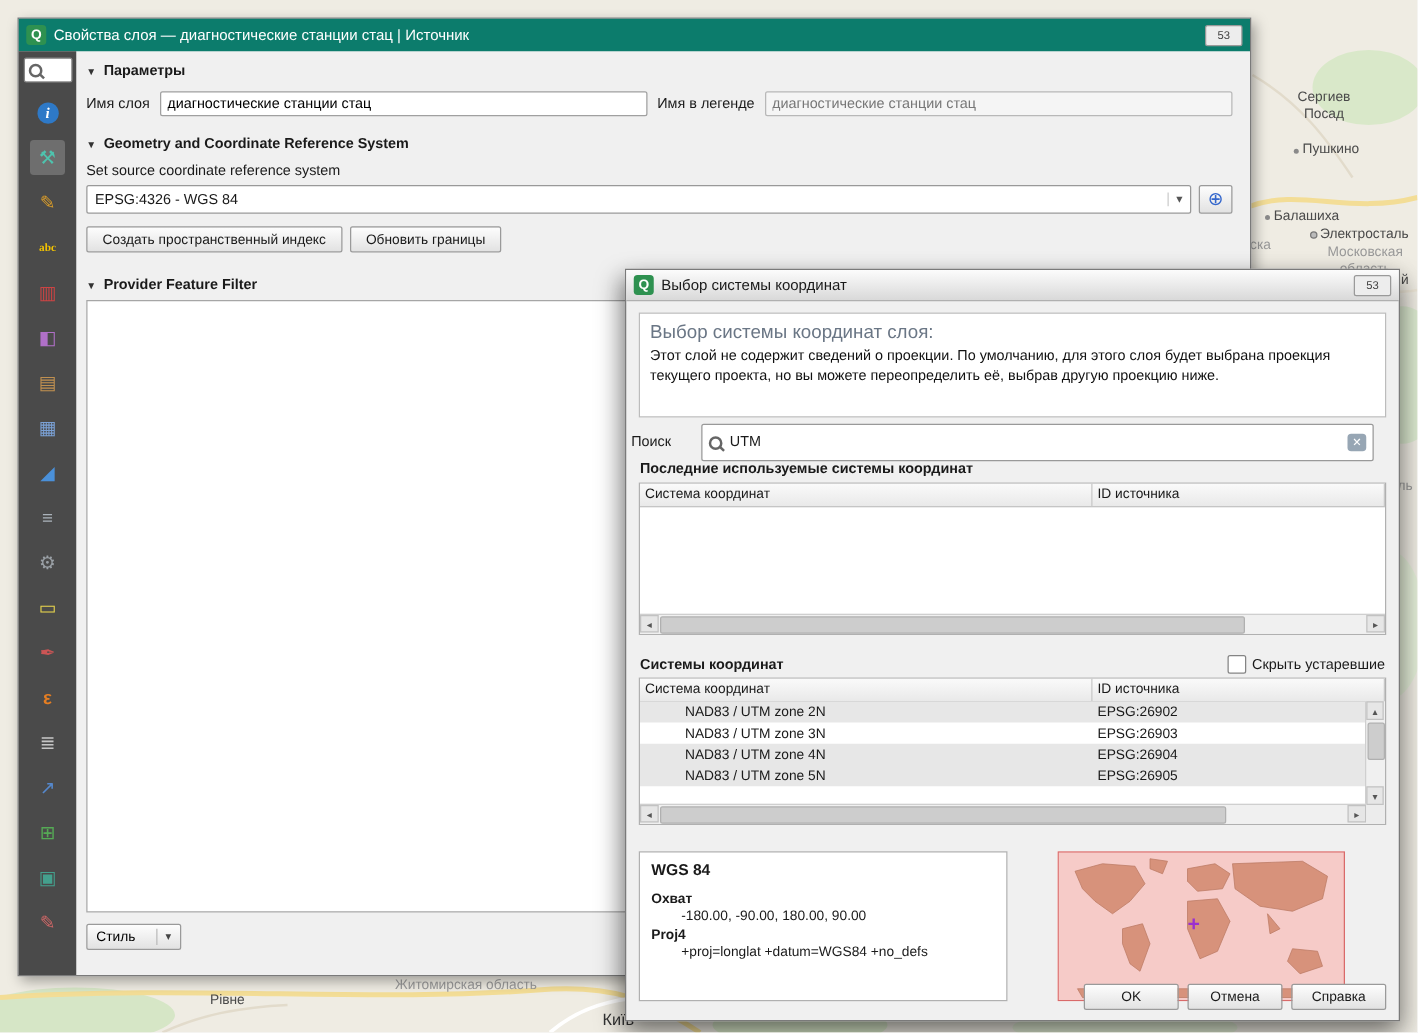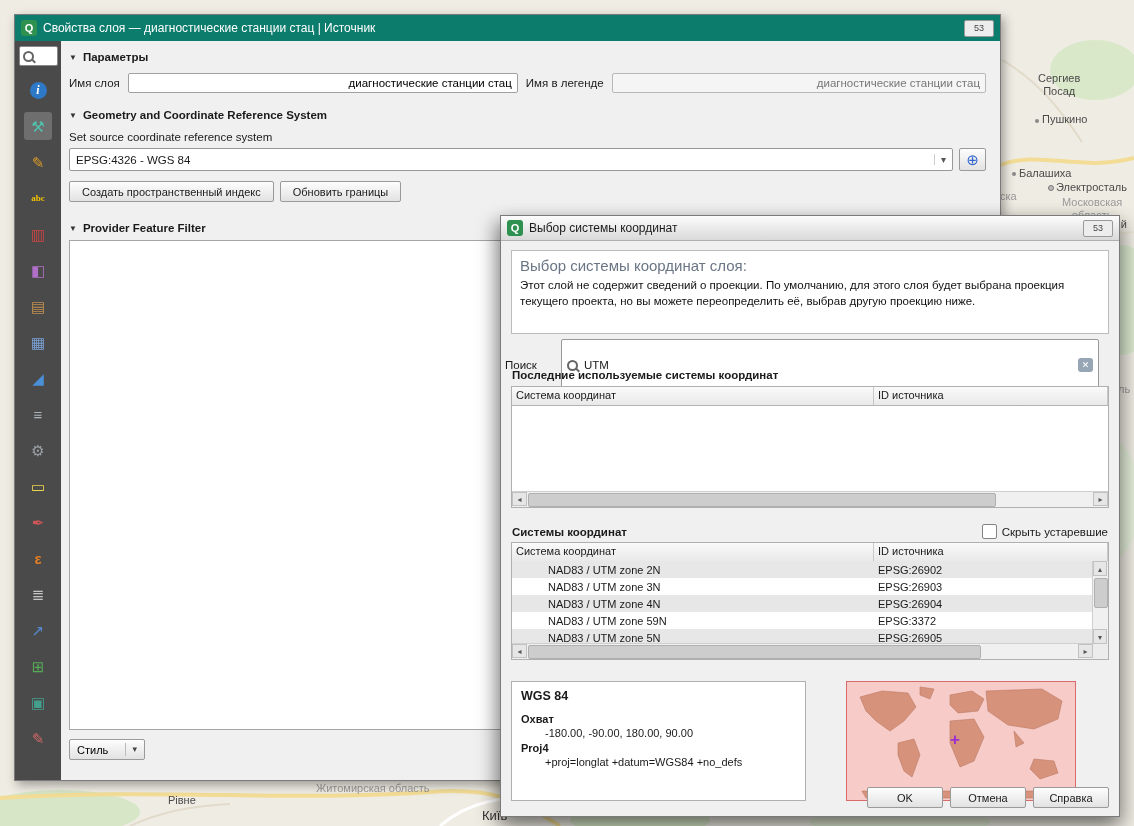--- a/index.html
+++ b/index.html
@@ -34,21 +34,21 @@
   .ig{font-size:15px;line-height:1;}
   .ig.round{width:17px;height:17px;border-radius:50%;background:#2e79c7;color:#fff;font-style:italic;
             font-family:"Liberation Serif",serif;font-weight:bold;font-size:12px;line-height:17px;text-align:center;}
   .ig.abc{font-size:9px;font-weight:bold;color:#f3c300;font-family:Liberation Serif, serif;}
 
   .content{flex:1;padding:2px 14px 0 8px;position:relative;}
   .sech{display:flex;align-items:center;gap:6px;font-weight:bold;font-size:11.5px;margin:8px 0 4px;}
   .sech .tri{font-size:8px;color:#333;}
   .formrow{display:flex;align-items:center;gap:8px;margin:10px 0 2px;}
   .formrow label{white-space:nowrap;}
-  .txt{height:20px;border:1px solid #a0a0a0;border-radius:2px;padding:0 5px;font-family:inherit;font-size:11.5px;box-sizing:border-box;text-align:right;}
+  .txt{height:20px;border:1px solid #a0a0a0;border-radius:2px;padding:0 5px;font-family:inherit;font-size:11.5px;box-sizing:border-box;}
   .txt.dim{background:#f5f5f5;color:#777;border-color:#b8b8b8;}
   .smalllbl{margin:10px 0 5px;}
   .comborow{display:flex;align-items:flex-start;gap:6px;}
   .combo{flex:1;height:21px;background:#fff;border:1px solid #999;border-radius:2px;display:flex;align-items:center;padding:0 6px;}
   .combo .combarrow{margin-left:auto;border-left:1px solid #ccc;padding-left:6px;color:#555;font-size:10px;}
   .sqbtn{width:27px;height:23px;background:linear-gradient(#fdfdfd,#e2e2e2);border:1px solid #9a9a9a;border-radius:2px;
          display:flex;align-items:center;justify-content:center;padding:0;}
   .globe{color:#3366cc;font-size:15px;line-height:1;}
   .btnrow{display:flex;gap:6px;margin:10px 0 2px;}
   .filterbox{margin-top:6px;height:488px;background:#fff;border:1px solid #a6a6a6;}
@@ -57,21 +57,21 @@
   .stylebtn .ddar{font-size:9px;color:#444;border-left:1px solid #bbb;padding-left:6px;height:13px;line-height:13px;}
 
   
   #dlg-crs{left:500px;top:215px;width:618px;height:600px;z-index:20;
            box-shadow:-5px 7px 18px rgba(0,0,0,.38),5px 9px 18px rgba(0,0,0,.28);}
   .crsbody{position:relative;height:575px;}
   .crshead{position:absolute;left:10px;top:9px;width:596px;height:70px;background:#fff;border:1px solid #bcbcbc;padding:6px 8px;box-sizing:content-box;width:580px;}
   .crsheadtitle{font-size:15px;color:#6a7685;margin-bottom:4px;}
   .crsheadtext{font-size:11.5px;color:#111;line-height:1.35;}
   .searchrow{position:absolute;left:4px;top:98px;width:594px;display:flex;align-items:center;gap:24px;}
-  .searchbox{flex:1;height:20px;background:#fff;border:1px solid #999;border-radius:2px;display:flex;align-items:center;gap:6px;padding:15px 5px;}
+  .searchbox{flex:1;height:20px;background:#fff;border:1px solid #999;border-radius:2px;display:flex;align-items:center;gap:6px;padding:4px 5px;}
   .sval{flex:1;}
   .clearicon{width:15px;height:14px;background:#97a6b4;border-radius:3px;color:#fff;font-size:9px;line-height:14px;text-align:center;}
   .boldlbl{font-weight:bold;font-size:11.5px;}
   .lbl-recent{position:absolute;left:11px;top:128px;}
   .tbl{position:absolute;left:10px;width:598px;background:#fff;border:1px solid #b0b0b0;box-sizing:border-box;}
   .tbl .thead{display:flex;height:18px;background:linear-gradient(#fafafa,#e9e9e9);border-bottom:1px solid #b4b4b4;}
   .tbl .th{font-size:11px;padding:2px 4px;box-sizing:border-box;border-right:1px solid #c8c8c8;white-space:nowrap;overflow:hidden;}
   .c1{width:362px;flex:0 0 auto;}
   .c2{flex:1;}
   #tbl-recent{top:145px;height:122px;}
@@ -313,24 +313,20 @@
             <div class="td c2">EPSG:26902</div>
           </div>
           <div class="tr">
             <div class="td c1">NAD83 / UTM zone 3N</div>
             <div class="td c2">EPSG:26903</div>
           </div>
           <div class="tr odd">
             <div class="td c1">NAD83 / UTM zone 4N</div>
             <div class="td c2">EPSG:26904</div>
           </div>
-          <div class="tr">
-            <div class="td c1">NAD83 / UTM zone 59N</div>
-            <div class="td c2">EPSG:3372</div>
-          </div>
           <div class="tr odd">
             <div class="td c1">NAD83 / UTM zone 5N</div>
             <div class="td c2">EPSG:26905</div>
           </div>
         </div>
         <div class="vscroll">
           <span class="arr u">▴</span>
           <span class="vthumb"></span>
           <span class="arr d">▾</span>
         </div>

